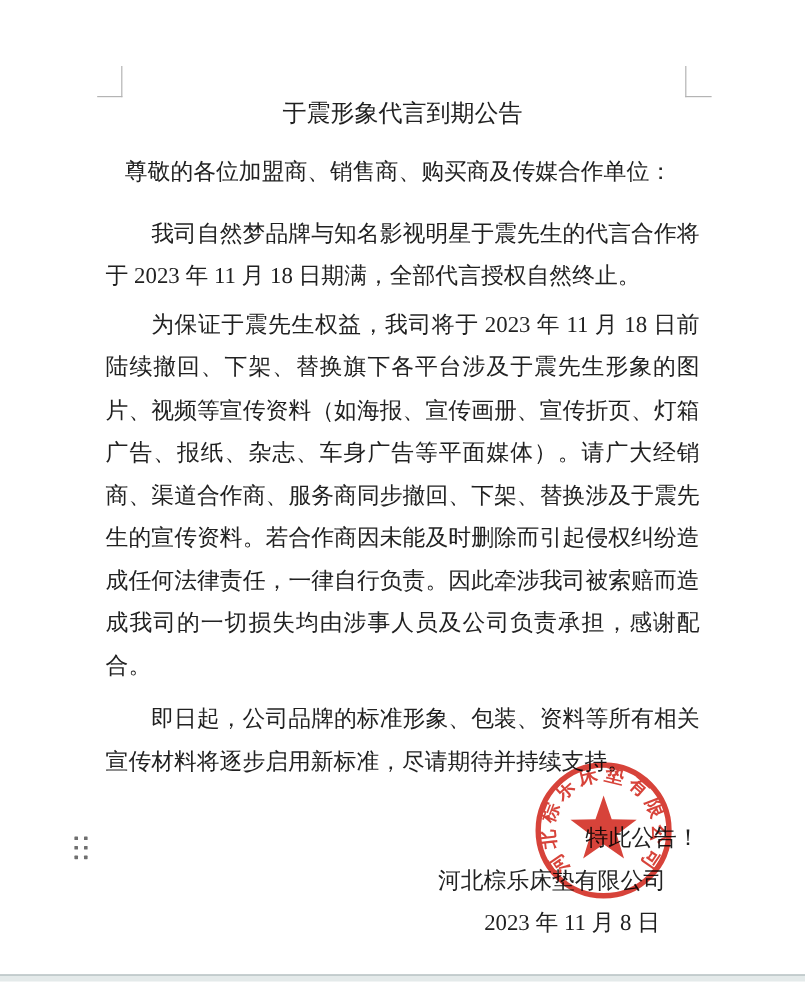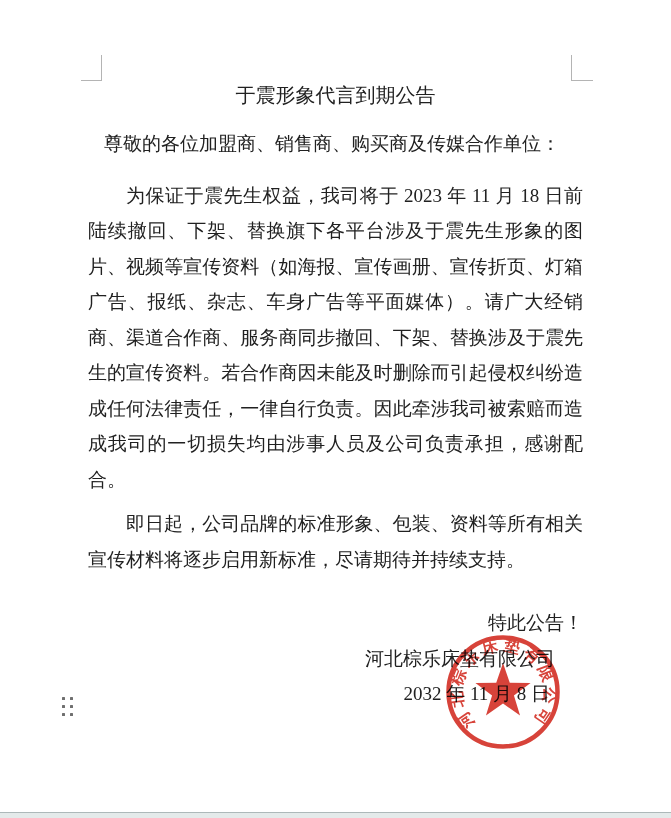--- a/index.html
+++ b/index.html
@@ -45,25 +45,26 @@
 <body>
 
 <div class="page">
 
   <div class="crop-tl"></div>
   <div class="crop-tr"></div>
 
   <div class="content">
     <h1 class="title">于震形象代言到期公告</h1>
     <p class="salutation">尊敬的各位加盟商、销售商、购买商及传媒合作单位：</p>
+    <p class="para para-1">我司自然梦品牌与知名影视明星于震先生的代言合作将于 2023 年 11 月 18 日期满，全部代言授权自然终止。</p>
     <p class="para para-2">为保证于震先生权益，我司将于 2023 年 11 月 18 日前陆续撤回、下架、替换旗下各平台涉及于震先生形象的图片、视频等宣传资料（如海报、宣传画册、宣传折页、灯箱广告、报纸、杂志、车身广告等平面媒体）。请广大经销商、渠道合作商、服务商同步撤回、下架、替换涉及于震先生的宣传资料。若合作商因未能及时删除而引起侵权纠纷造成任何法律责任，一律自行负责。因此牵涉我司被索赔而造成我司的一切损失均由涉事人员及公司负责承担，感谢配合。</p>
     <p class="para para-3">即日起，公司品牌的标准形象、包装、资料等所有相关宣传材料将逐步启用新标准，尽请期待并持续支持。</p>
     <p class="closing">特此公告！</p>
     <p class="company-line">河北棕乐床垫有限公司</p>
-    <p class="date-line">2032 年 11 月 8 日</p>
+    <p class="date-line">2023 年 11 月 8 日</p>
   </div>
 
   <div class="dots">
     <span></span>
     <span></span>
     <span></span>
     <span></span>
     <span></span>
     <span></span>
   </div>

